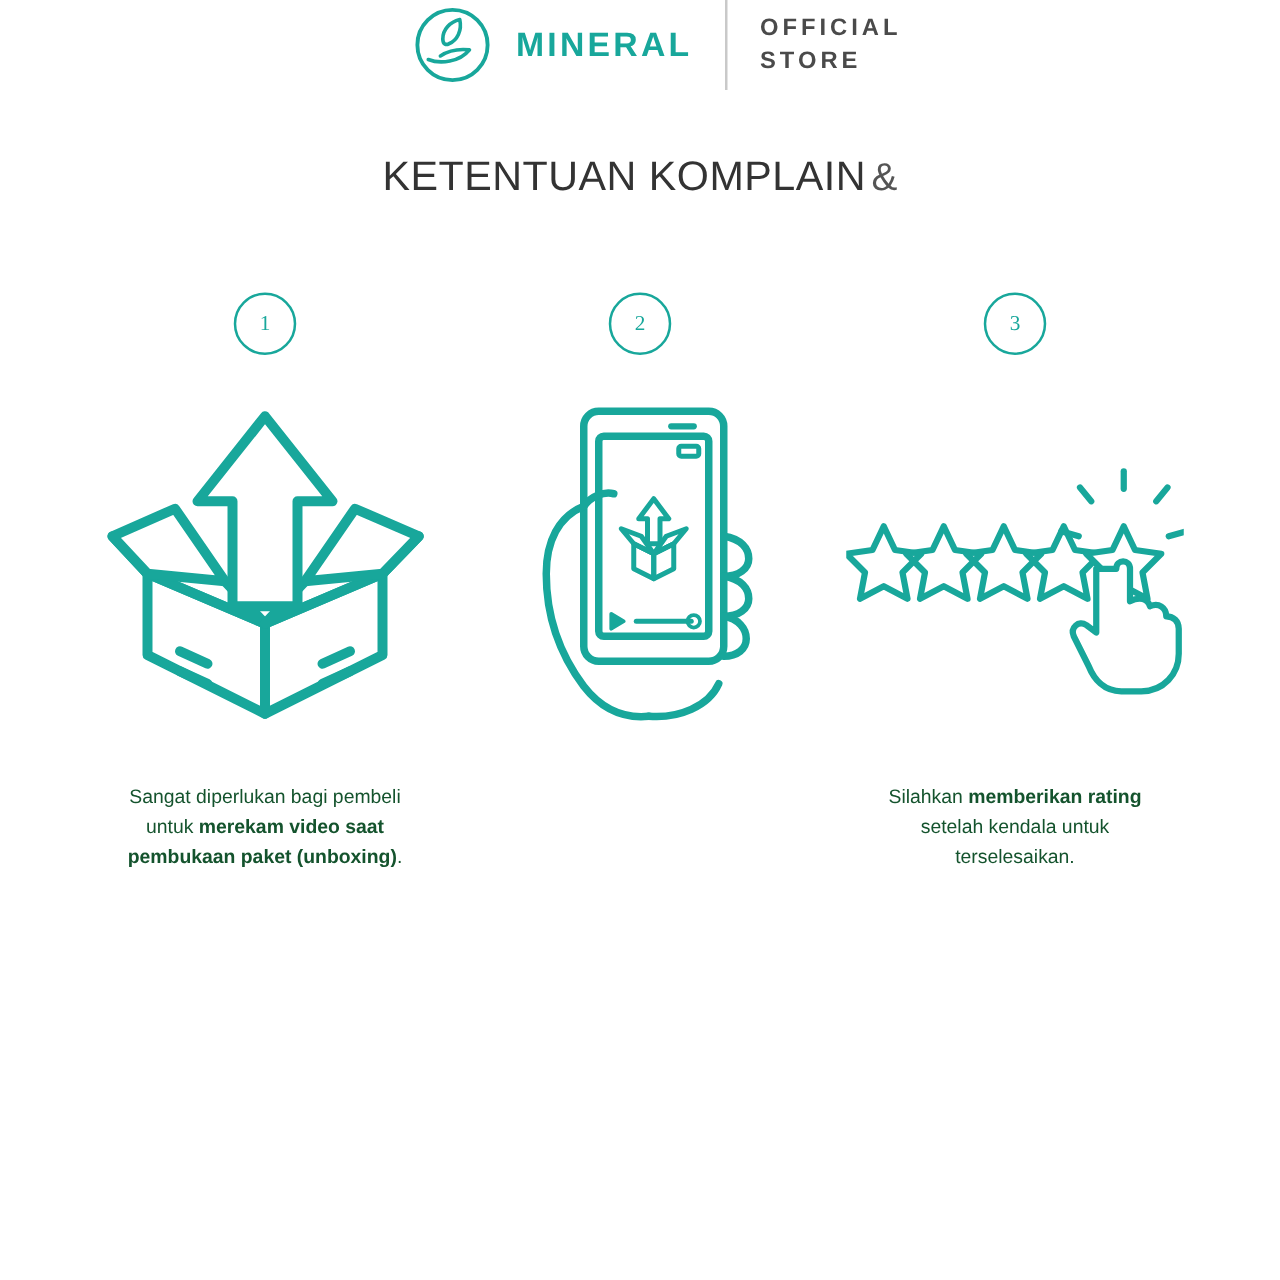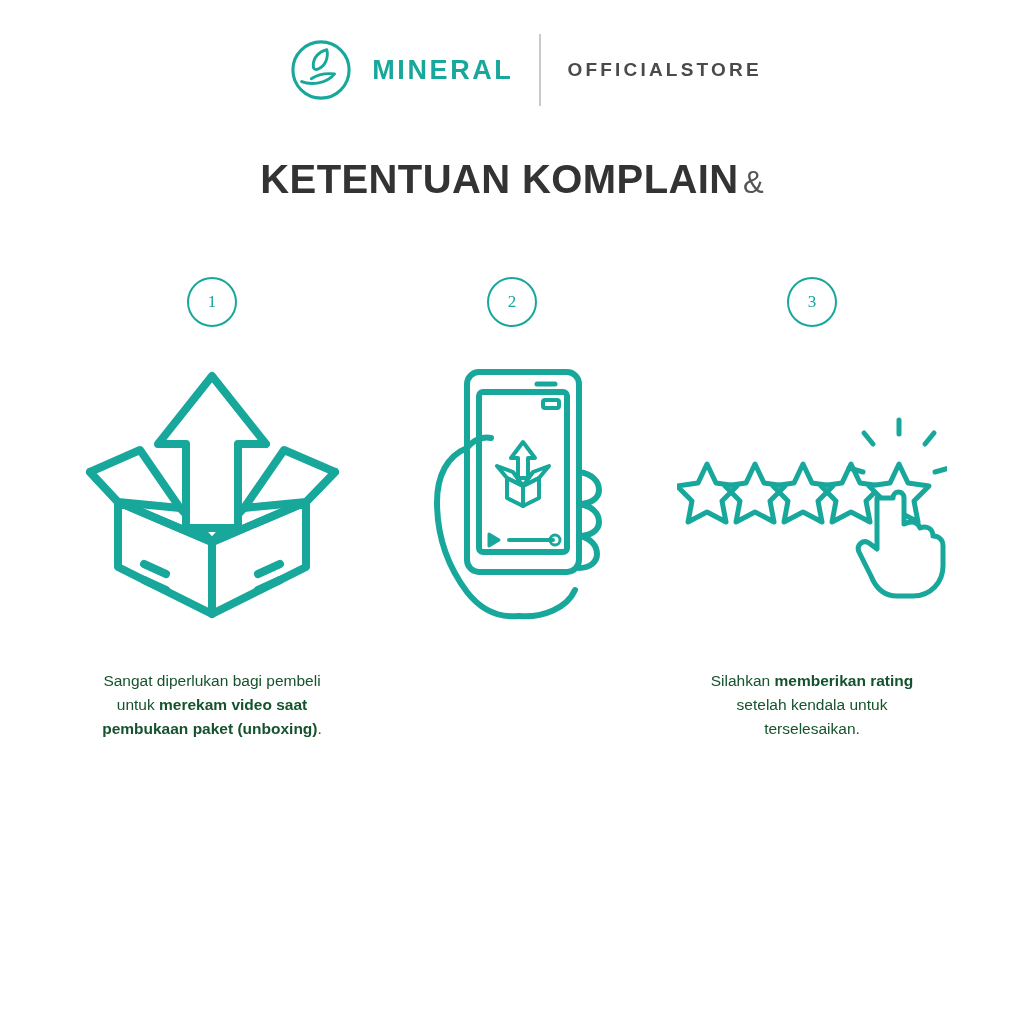--- a/index.html
+++ b/index.html
@@ -15,21 +15,20 @@
     overflow: hidden;
     position: relative;
   }
 
   
   .brand-header {
     display: flex;
     align-items: center;
     justify-content: center;
     gap: 20px;
-    padding-top: 34px;
     margin-left: 28px;
   }
   .brand-mark {
     width: 62px;
     height: 62px;
     flex: none;
   }
   .brand-name {
     display: flex;
     flex-direction: column;
@@ -42,39 +41,39 @@
     color: #18a79b;
   }
   .brand-divider {
     width: 2px;
     height: 72px;
     background: #c9c9c9;
     margin: 0 6px;
   }
   .official-store {
     display: flex;
-    flex-direction: row;
+    flex-direction: column;
     line-height: 1.35;
   }
   .official-store-line {
     font-size: 19px;
     font-weight: bold;
     letter-spacing: 3.2px;
     color: #4a4a4a;
   }
 
   
   .page-title {
     text-align: center;
     margin-top: 48px;
     line-height: 1.28;
   }
   .page-title .ttl {
-    font-size: 40px;
-    font-weight: bold;
+    font-size: 33px;
+    font-weight: normal;
     letter-spacing: 0.4px;
     color: #333333;
   }
   .page-title .amp {
     font-weight: normal;
     font-size: 31px;
     color: #555;
   }
 
   

